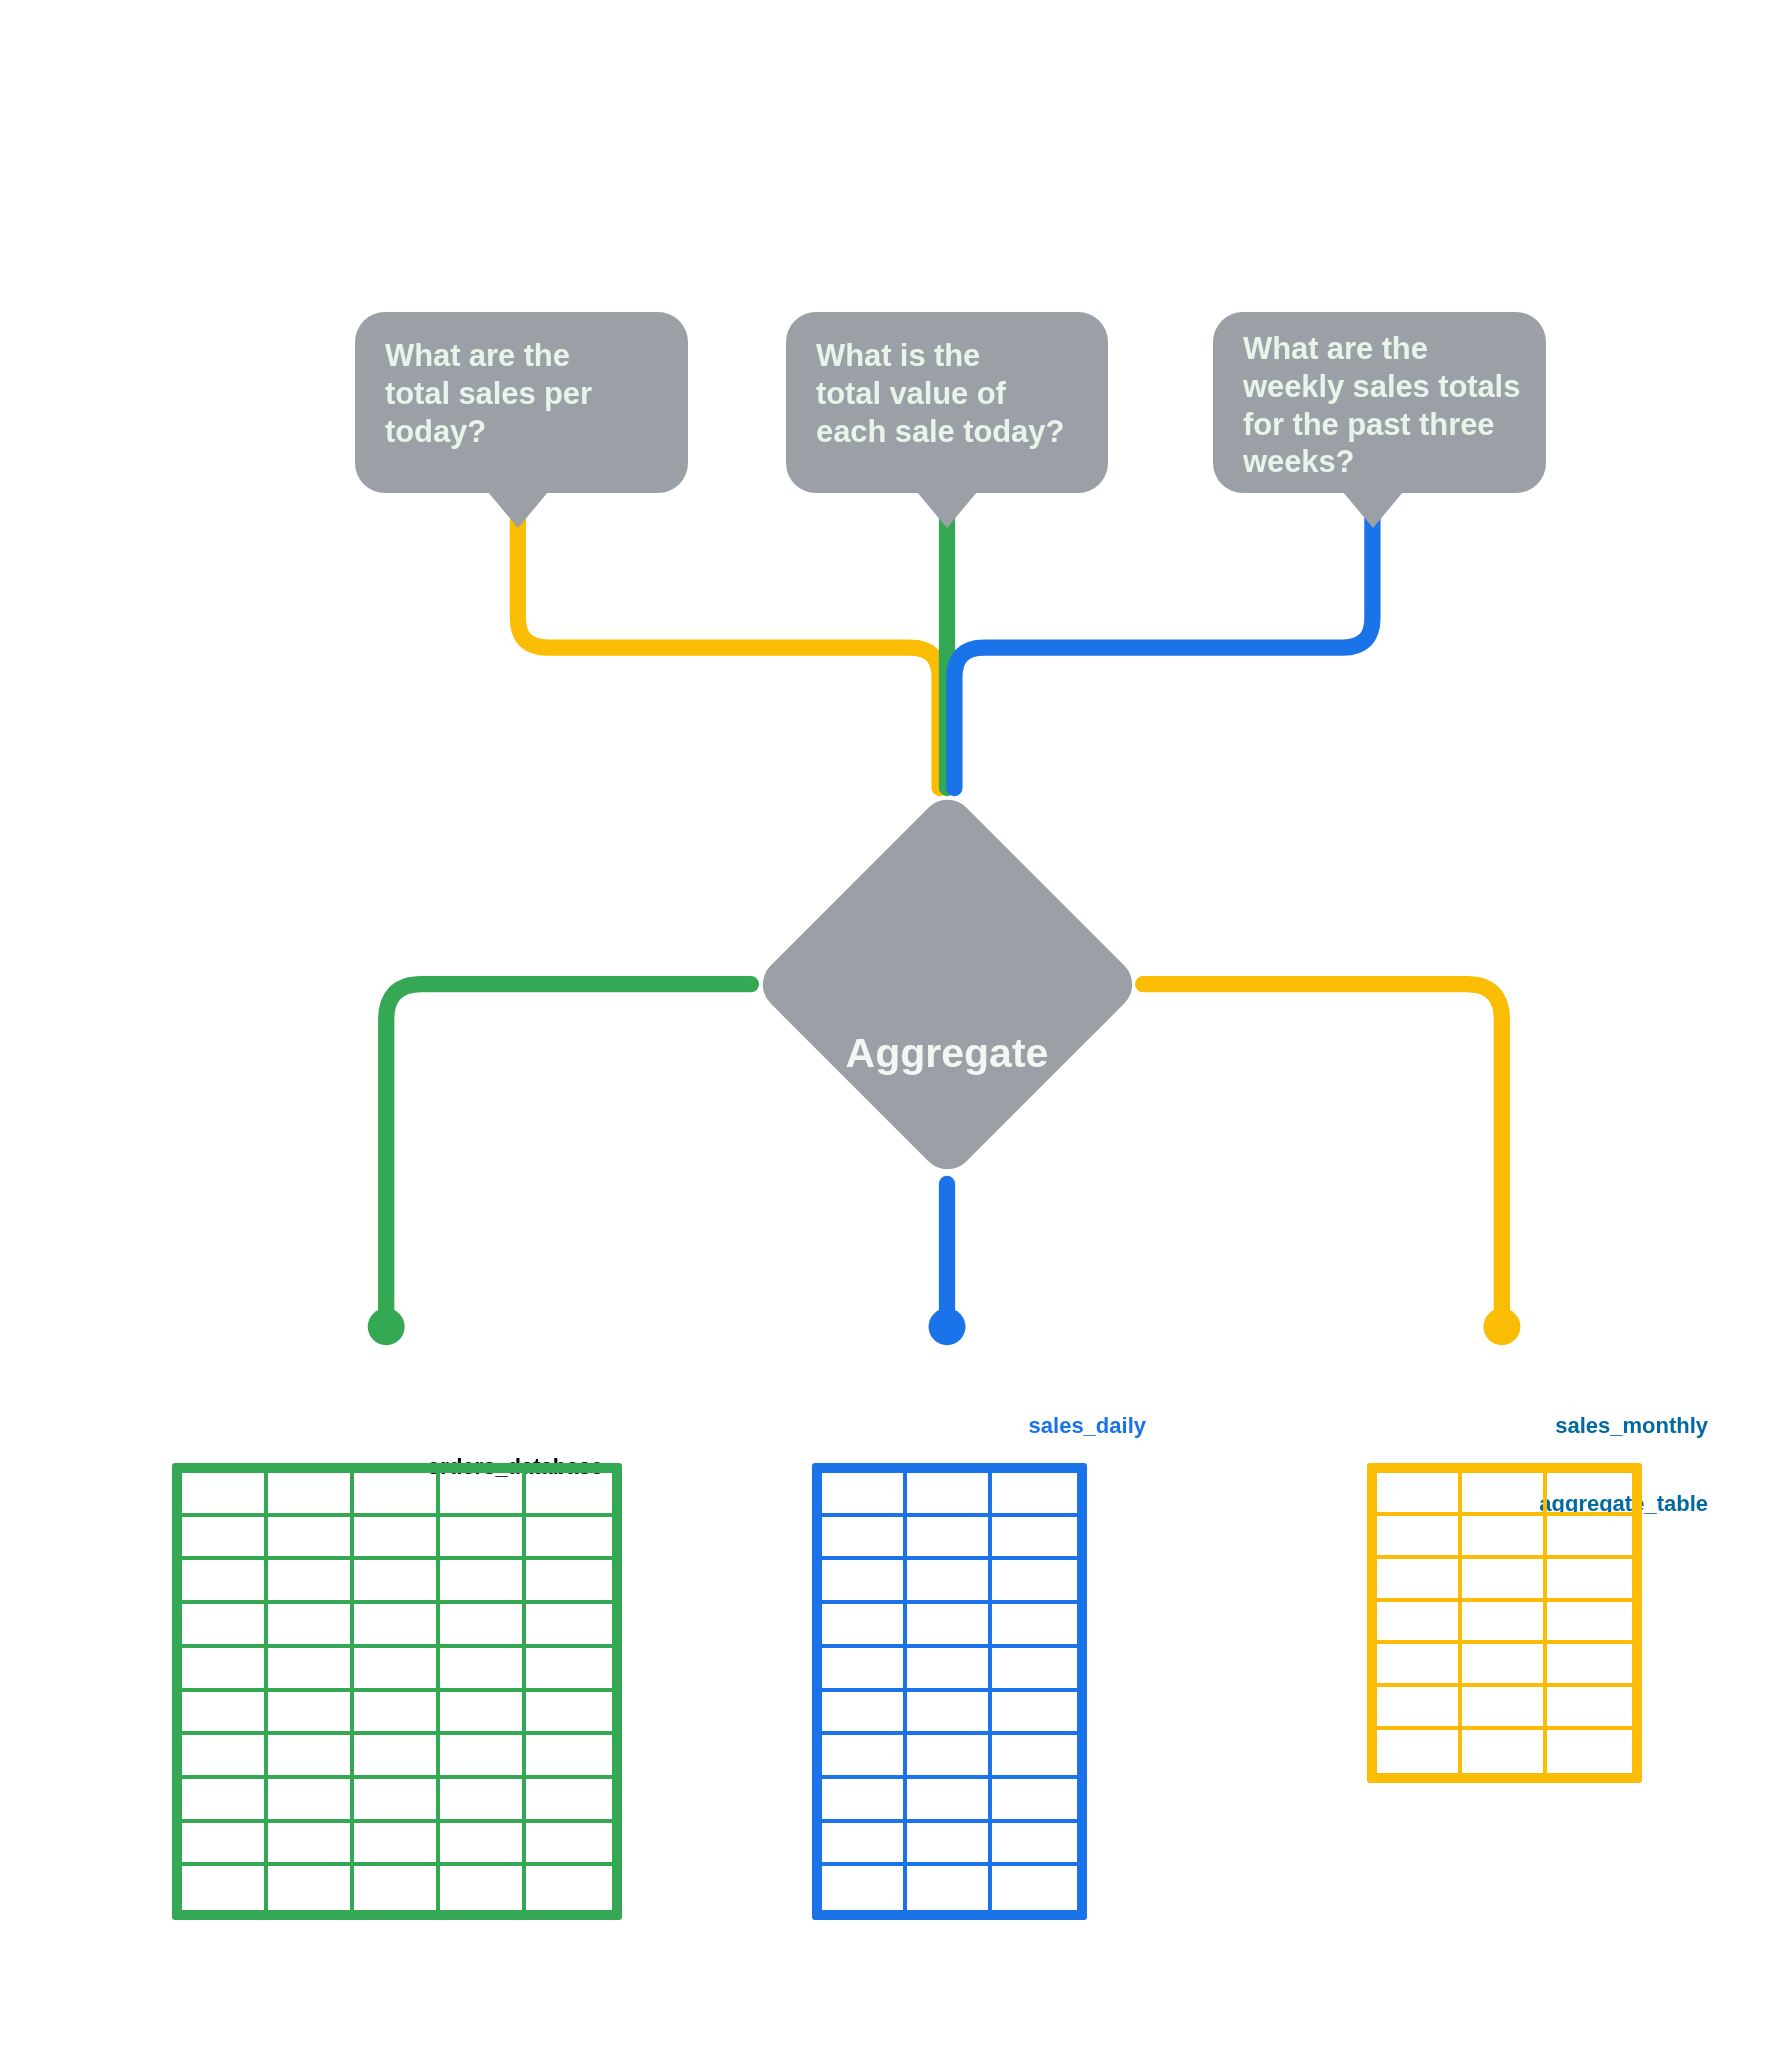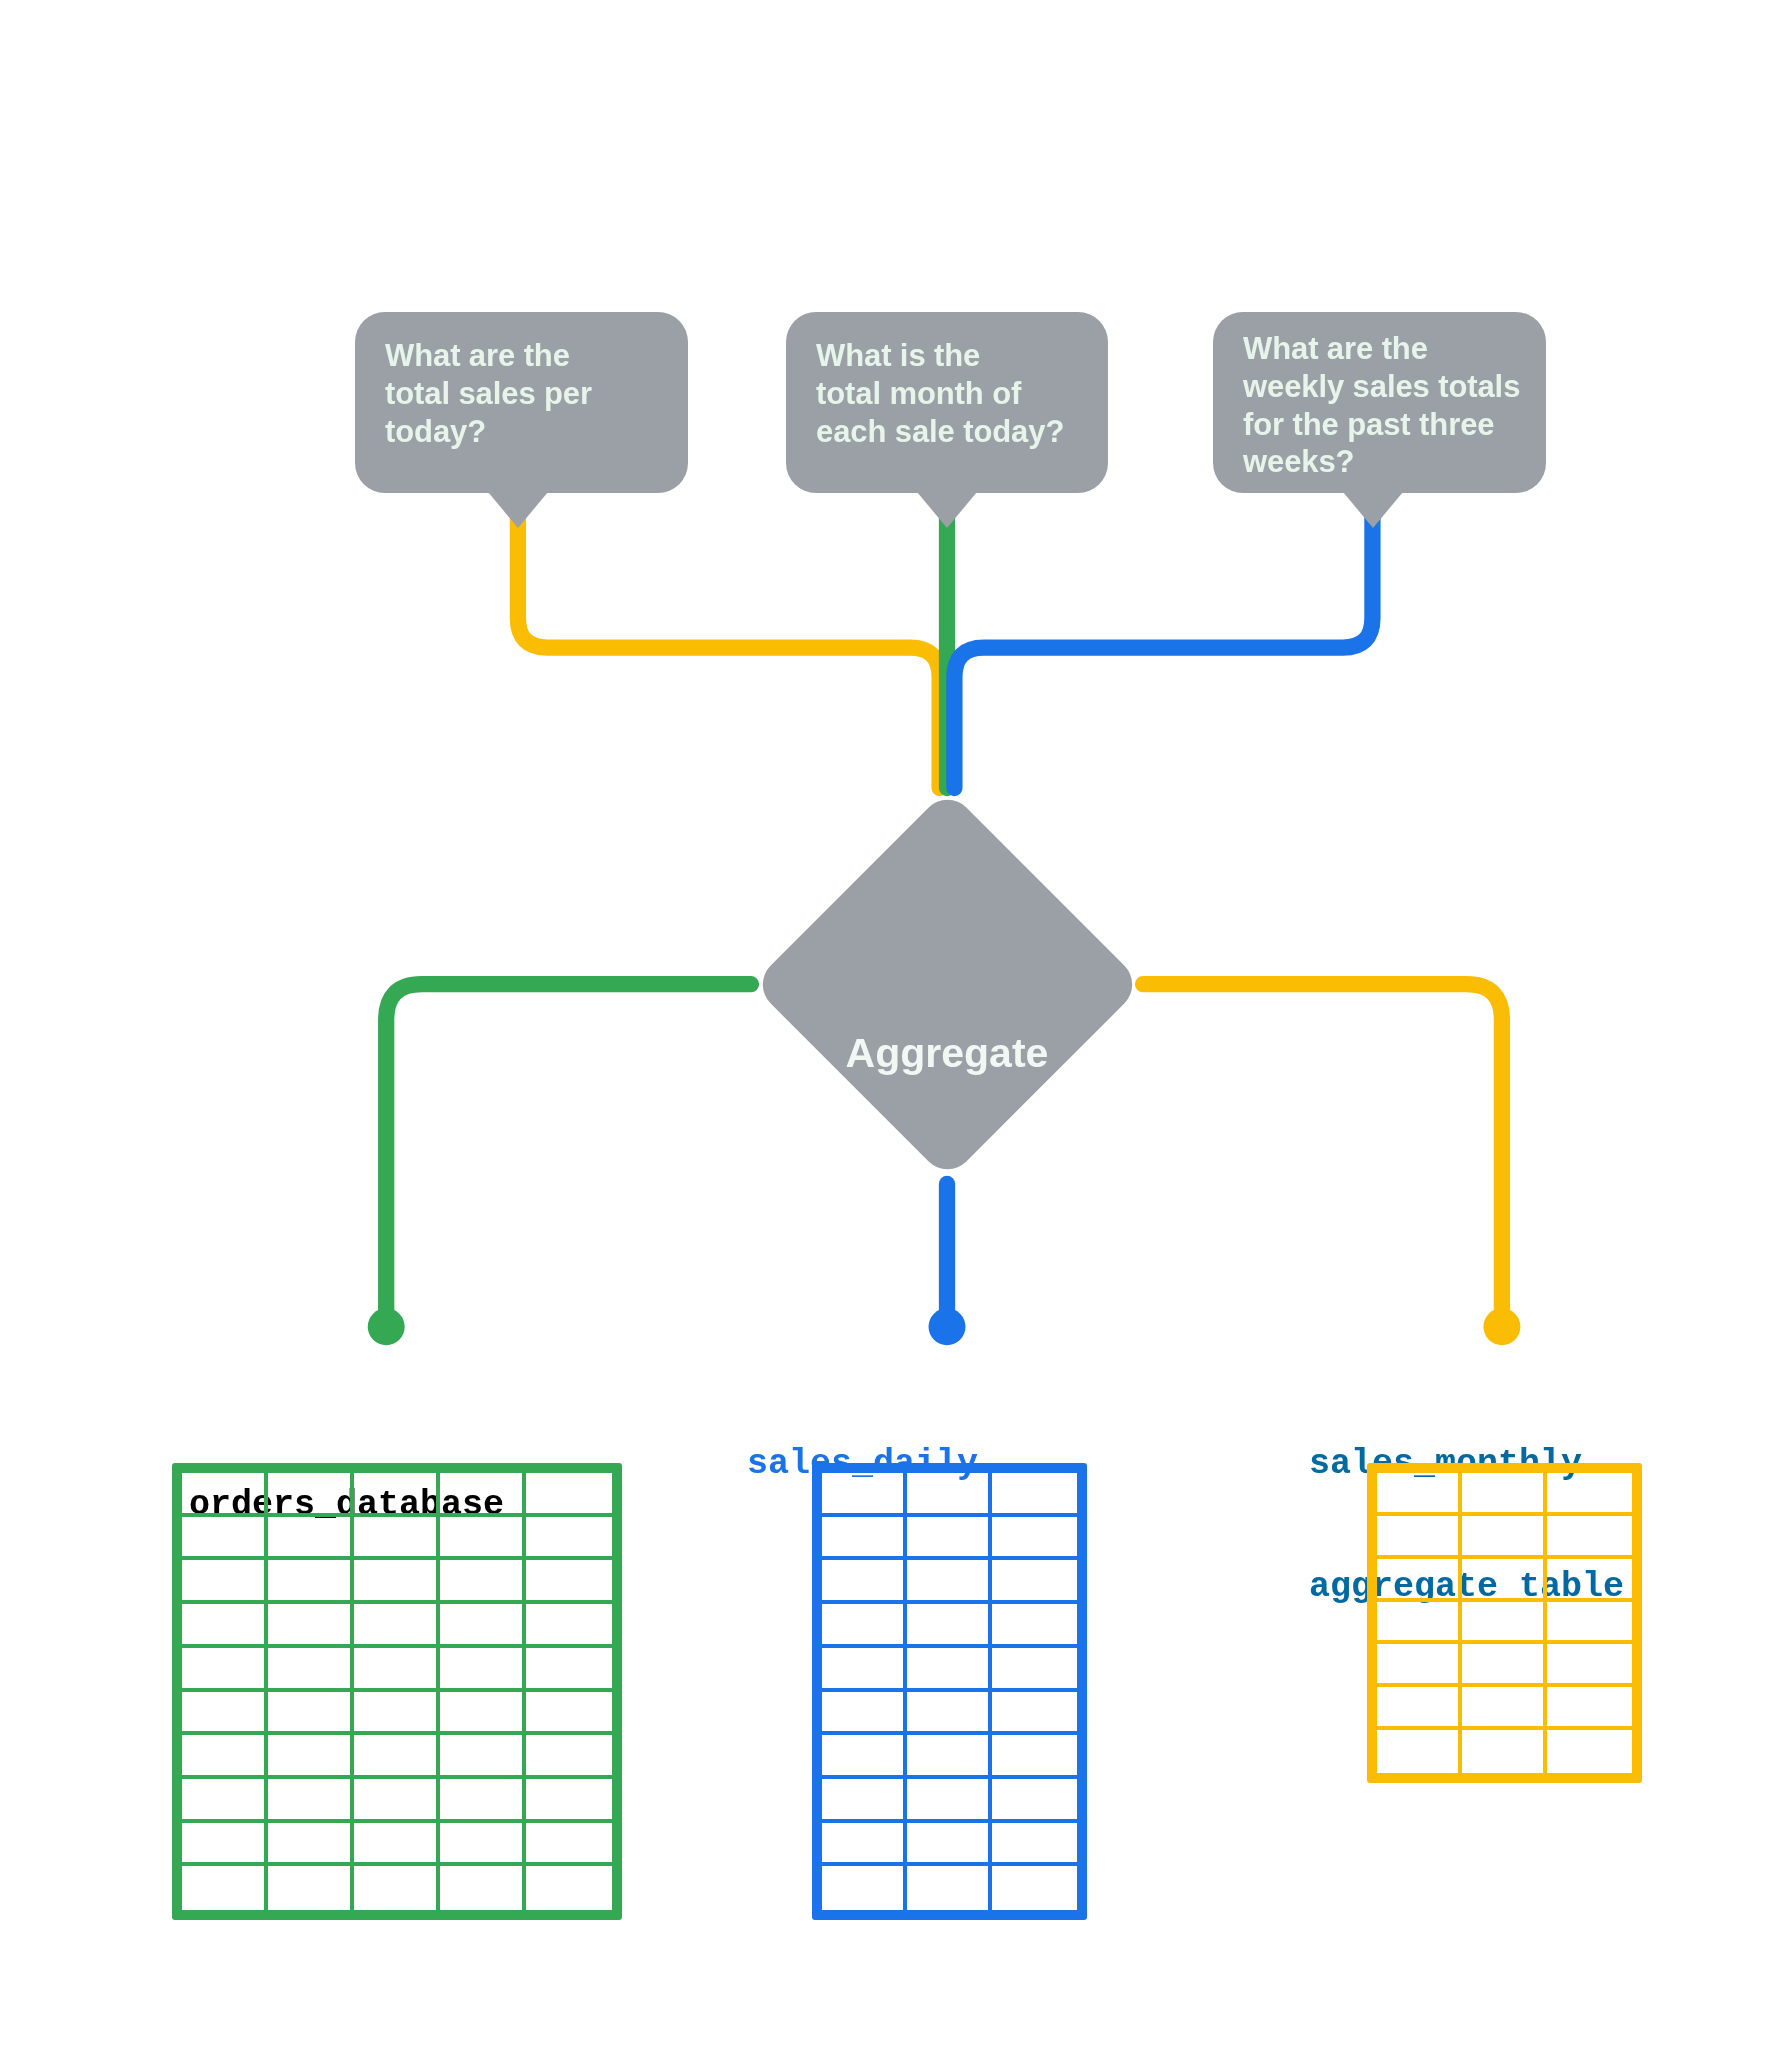--- a/index.html
+++ b/index.html
@@ -66,25 +66,25 @@
     line-height: 1.22;
     text-align: center;
     white-space: pre;
     pointer-events: none;
   }
   .diamond-label .line { display: block; }
 
   
   .tbl-label {
     position: absolute;
-    font-family: Liberation Mono, monospace;
+    font-family: Liberation Sans, sans-serif;
     font-weight: bold;
-    font-size: 35px;
+    font-size: 22px;
     line-height: 1.18;
-    text-align: left;
+    text-align: right;
     white-space: pre;
   }
   .tbl-label .line { display: block; }
 
   
   .tbl {
     position: absolute;
     box-sizing: border-box;
     display: grid;
     background: transparent;
@@ -123,21 +123,21 @@
 
   <div class="bubble" style="left:355px; top:312px; width:333px; height:181px;">
     <span class="line">What are the</span>
     <span class="line">total sales per</span>
     <span class="line">today?</span>
   </div>
   <div class="tail" style="left:488px; top:492px; border-left:30px solid transparent; border-right:30px solid transparent; border-top:36px solid #9aa0a6;"></div>
 
   <div class="bubble" style="left:786px; top:312px; width:322px; height:181px;">
     <span class="line">What is the</span>
-    <span class="line">total month of</span>
+    <span class="line">total value of</span>
     <span class="line">each sale today?</span>
   </div>
   <div class="tail" style="left:917px; top:492px; border-left:30px solid transparent; border-right:30px solid transparent; border-top:36px solid #9aa0a6;"></div>
 
   <div class="bubble" style="left:1213px; top:312px; width:333px; height:181px; padding-top:18px;">
     <span class="line">What are the</span>
     <span class="line">weekly sales totals</span>
     <span class="line">for the past three</span>
     <span class="line">weeks?</span>
   </div>

